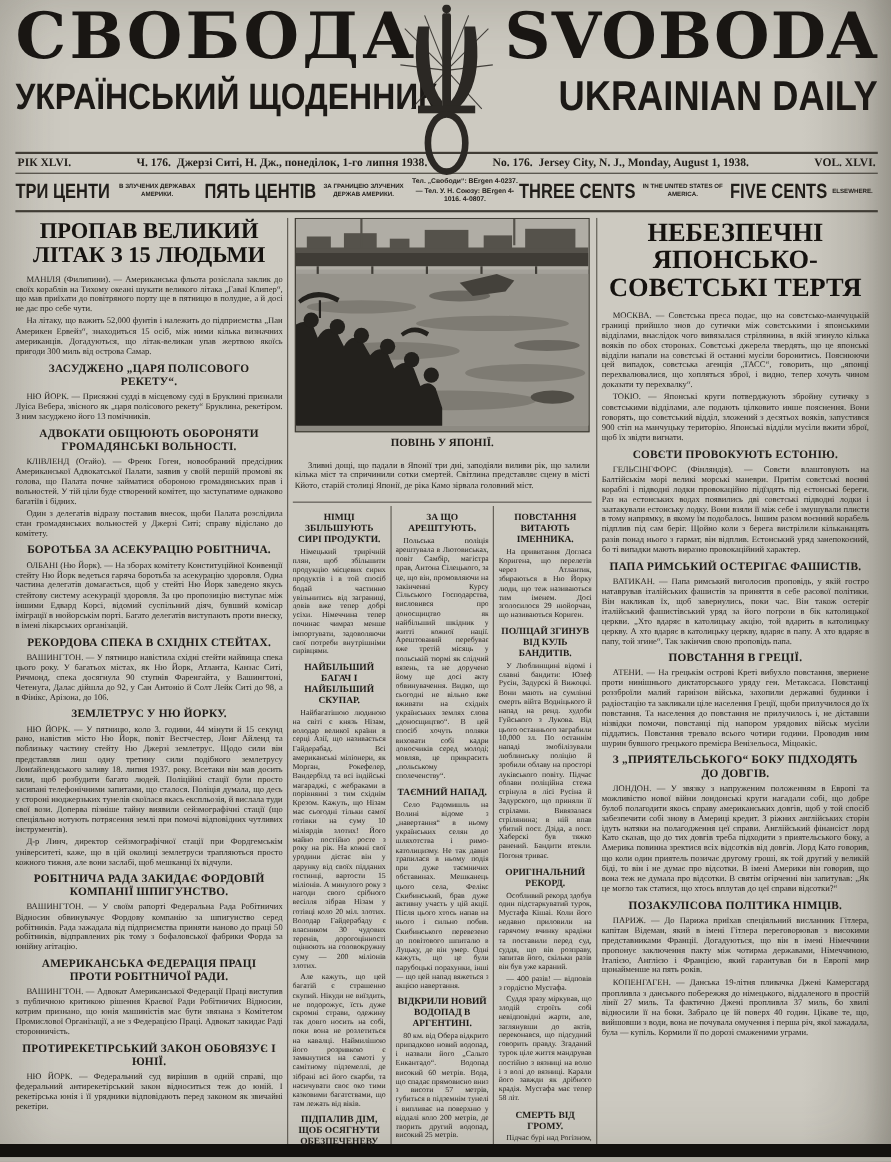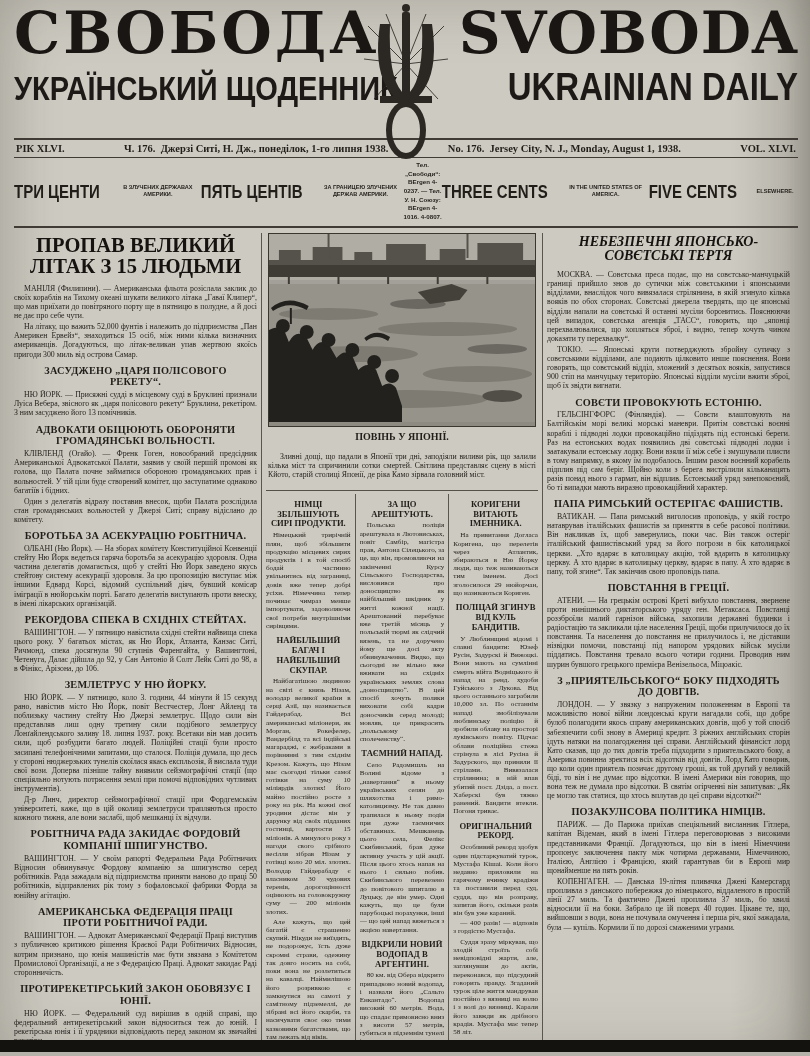--- a/index.html
+++ b/index.html
@@ -28,21 +28,21 @@
     border-top:2px solid #403c35;border-bottom:1px solid #403c35;
     font-family:"Liberation Serif",serif;font-weight:bold;font-size:10.5px;
     padding:3px 2px;margin-top:4px;}
   .dateline .cell{white-space:nowrap;}
   
   .priceline{display:flex;justify-content:space-between;align-items:center;
     border-bottom:2px solid #403c35;padding:3px 0 4px 0;
     font-family:"Liberation Sans",sans-serif;}
   .price-big{font-weight:bold;font-size:15px;letter-spacing:0;transform:scaleY(1.25);white-space:nowrap;}
   .price-note{font-weight:bold;font-size:5.6px;width:86px;text-align:center;line-height:1.25;text-transform:uppercase;}
-  .price-cell{display:flex;align-items:center;gap:15px;}
+  .price-cell{display:flex;align-items:center;gap:0;}
   .phones{font-weight:bold;font-size:6.2px;text-align:center;width:170px;line-height:1.4;}
   
   .cols{display:flex;margin-top:5px;height:852px;overflow:hidden;}
   .vrule{width:1px;background:#5a564e;margin:0 4px;}
   .col-side{width:243px;overflow:hidden;}
   .col-mid{width:272px;overflow:hidden;}
   .lead-head{font-family:"Liberation Serif",serif;font-weight:bold;text-align:center;
     font-size:20.5px;line-height:1.05;margin:2px 4px 6px;color:#15120f;}
   .sub-head{font-family:"Liberation Serif",serif;font-weight:bold;text-align:center;
     font-size:10.3px;line-height:1.15;margin:6px 6px 2px;letter-spacing:.2px;}
@@ -270,21 +270,21 @@
             </div>
             <div class="article">
               <h4 class="mid-head">ВІДКОПАЛИ МОГИЛИ ЖЕРТВ ПУНСЬКИХ ВОЄН.</h4>
 
             </div>
           </div>
           <div class="vrule"></div>
 
           <div class="midcol">
             <div class="article">
-              <h4 class="mid-head">КОРИГЕНИ ВИТАЮТЬ ІМЕННИКА.</h4>
+              <h4 class="mid-head">ПОВСТАННЯ ВИТАЮТЬ ІМЕННИКА.</h4>
               <p class="body-p">На привитання Догласа Коригена, що перелетів через Атлантик, збираються в Ню Йорку люди, що теж називаються тим іменем. Досі зголосилося 29 нюйорчан, що називаються Кориген.</p>
             </div>
             <div class="article">
               <h4 class="mid-head">ПОЛІЦАЙ ЗГИНУВ ВІД КУЛЬ БАНДИТІВ.</h4>
               <p class="body-p">У Люблинщині відомі і славні бандити: Юзеф Русін, Задурскі й Вижоцкі. Вони мають на сумлінні смерть війта Водніцького й напад на ренд. худоби Гуйського з Лукова. Від цього останнього заграбили 10,000 зл. По останнім нападі змобілізували люблинську поліцію й зробили облаву на просторі луківського повіту. Підчас облави поліційна стежа стрінула в лісі Русіна й Задурского, що приняли її стрілами. Вивязалася стрілянина; в ній впав убитий пост. Дзіда, а пост. Хаберскі був тяжко ранений. Бандити втекли. Погоня триває.</p>
             </div>
             <div class="article">
               <h4 class="mid-head">ОРИГІНАЛЬНИЙ РЕКОРД.</h4>
               <p class="body-p">Особливий рекорд здобув один підстаркуватий турок, Мустафа Кішаі. Коли його недавно приловили на гарячому вчинку крадіжи та поставили перед суд, суддя, що вів розправу, запитав його, скільки разів він був уже караний.</p>
               <p class="body-p">— 400 разів! — відповів з гордістю Мустафа.</p>
@@ -295,21 +295,21 @@
               <p class="body-p">Підчас бурі над Рогізном, повіт Жидачів, грім ударив занятого на полі при оранні 55-літнього Василя Шведа, що згинув на місці.</p>
             </div>
           </div>
         </div>
       </div>
 
       <div class="vrule"></div>
 
       <div class="col-side">
         <div class="article">
-          <h1 class="lead-head" style="font-size:14px;font-style:italic;">НЕБЕЗПЕЧНІ ЯПОНСЬКО-СОВЄТСЬКІ ТЕРТЯ</h1>
+          <h1 class="lead-head" style="font-size:24px;">НЕБЕЗПЕЧНІ ЯПОНСЬКО-СОВЄТСЬКІ ТЕРТЯ</h1>
           <p class="body-p">МОСКВА. — Совєтська преса подає, що на совєтсько-манчуцькій границі прийшло знов до сутички між совєтськими і японськими відділами, внаслідок чого вивязалася стрілянина, в якій згинуло кілька вояків по обох сторонах. Совєтські джерела твердять, що це японські відділи напали на совєтські й останні мусіли боронитись. Пояснюючи цей випадок, совєтська агенція „ТАСС“, говорить, що „японці перехвалювалися, що хопляться зброї, і видно, тепер хочуть чином доказати ту перехвалку“.</p>
           <p class="body-p">ТОКІО. — Японські круги потверджують збройну сутичку з совєтськими відділами, але подають цілковито инше пояснення. Вони говорять, що совєтський відділ, зложений з десятьох вояків, запустився 900 стіп на манчуцьку територію. Японські відділи мусіли вжити зброї, щоб їх звідти вигнати.</p>
         </div>
         <div class="article">
           <h3 class="sub-head">СОВЄТИ ПРОВОКУЮТЬ ЕСТОНІЮ.</h3>
           <p class="body-p">ГЕЛЬСІНГФОРС (Фінляндія). — Совєти влаштовують на Балтійськім морі великі морські маневри. Притім совєтські воєнні кораблі і підводні лодки провокаційно підїздять під естонські береги. Раз на естонських водах появились дві совєтські підводні лодки і заатакували естонську лодку. Вони взяли її між себе і змушували плисти в тому напрямку, в якому їм подобалось. Іншим разом воєнний корабель підплив під сам беріг. Щойно коли з берега вистрілили кільканацять разів понад нього з гармат, він відплив. Естонський уряд занепокоєний, бо ті випадки мають виразно провокаційний характер.</p>
         </div>
         <div class="article">
           <h3 class="sub-head">ПАПА РИМСЬКИЙ ОСТЕРІГАЄ ФАШИСТІВ.</h3>
           <p class="body-p">ВАТИКАН. — Папа римський виголосив проповідь, у якій гостро натаврував італійських фашистів за приняття в себе расової політики. Він накликав їх, щоб завернулись, поки час. Він також остеріг італійський фашистівський уряд за його погрози в бік католицької церкви. „Хто вдаряє в католицьку акцію, той вдарить в католицьку церкву. А хто вдаряє в католицьку церкву, вдаряє в папу. А хто вдаряє в папу, той згине“. Так закінчив свою проповідь папа.</p>

